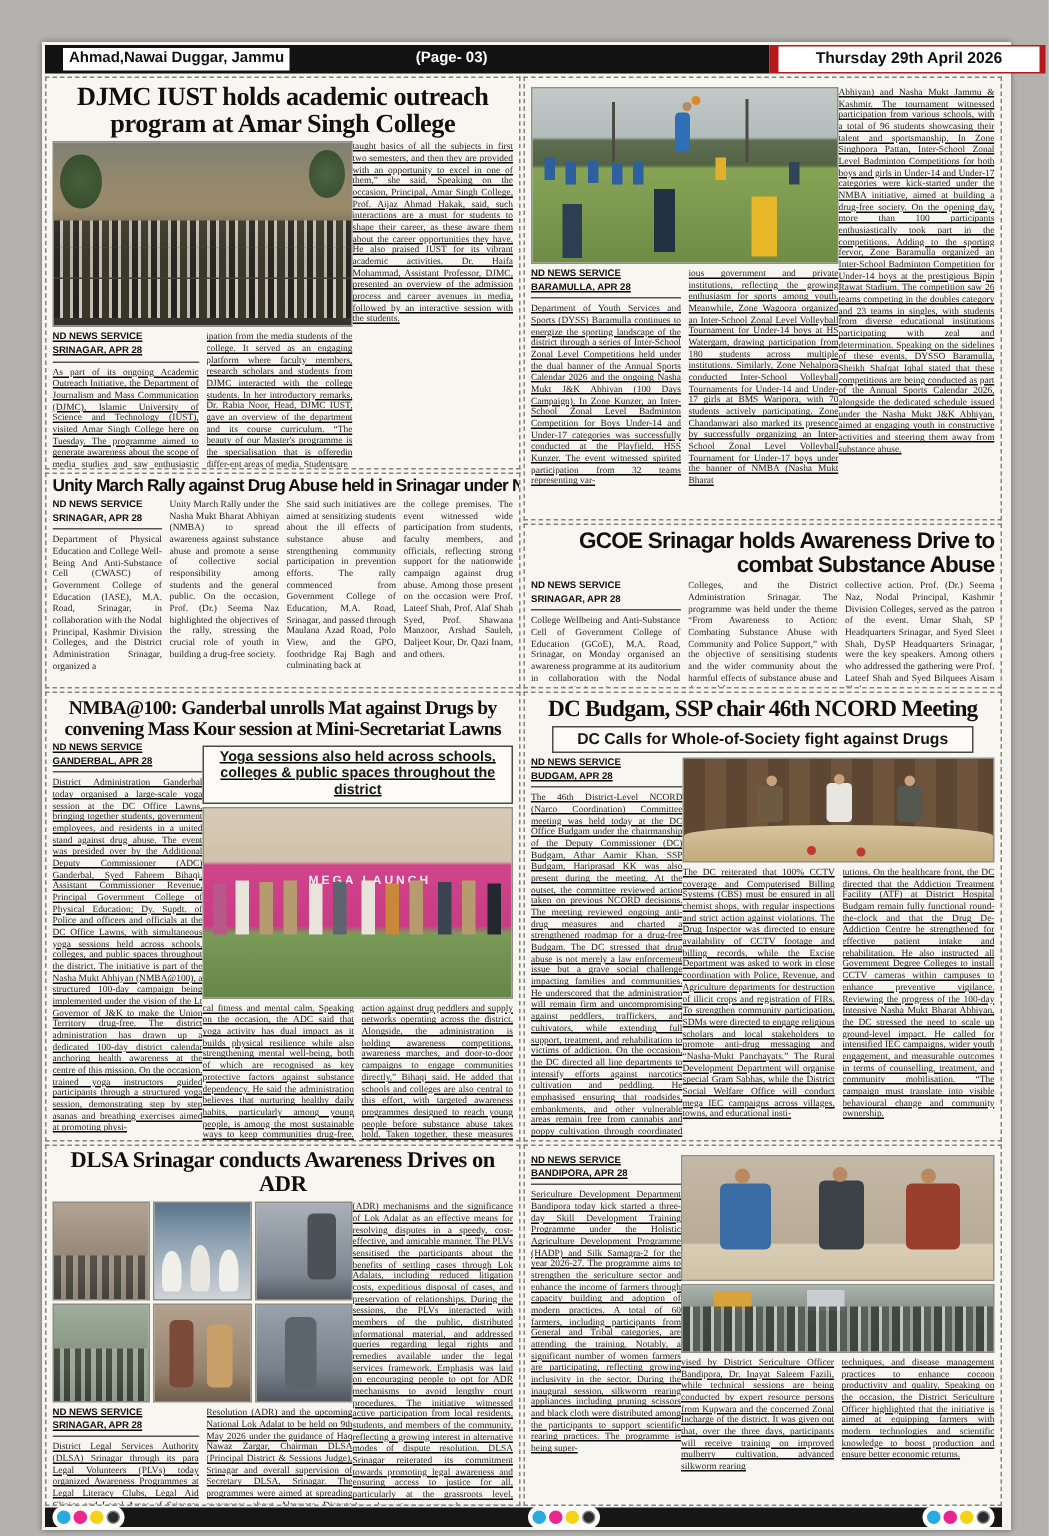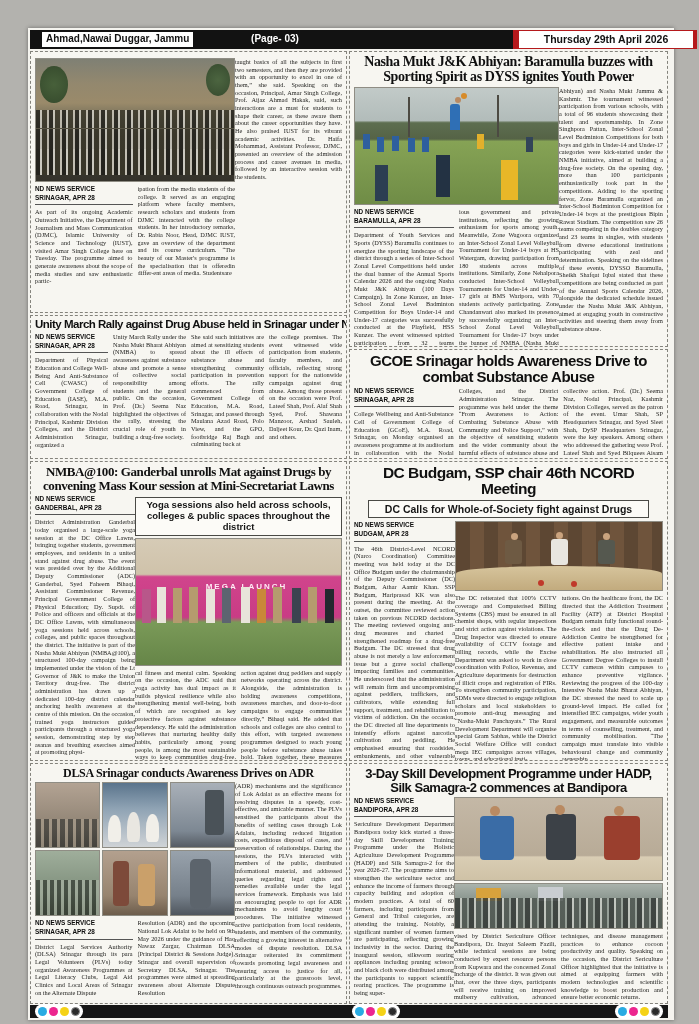--- a/index.html
+++ b/index.html
@@ -2,29 +2,29 @@
 <html><head>
 <meta charset="utf-8">
 <style>
   html,body{margin:0;padding:0;width:699px;height:1024px;background:#b3b2ae;overflow:hidden;}
   *{box-sizing:border-box;}
   #sheet{position:absolute;left:28px;top:28px;width:646px;height:992px;background:#f5f4ef;box-shadow:0 0 4px rgba(0,0,0,.4);}
   
   #bar{position:absolute;left:30px;top:30px;width:483px;height:19px;background:#121212;}
   #redband{position:absolute;left:513px;top:30px;width:184px;height:19px;background:#b5191c;}
   #paperbox{position:absolute;left:42px;top:32px;height:15px;background:#fff;padding:1px 4px;font:bold 10px "Liberation Sans",sans-serif;color:#111;}
-  #pagenum{position:absolute;left:225px;top:33px;width:100px;text-align:center;font:bold 10px "Liberation Sans",sans-serif;color:#fff;}
+  #pagenum{position:absolute;left:225px;top:33px;width:100px;text-align:right;font:bold 10px "Liberation Sans",sans-serif;color:#fff;}
   #datebox{position:absolute;left:519px;top:31px;width:174px;height:17px;background:#fff;text-align:center;font:bold 10.5px "Liberation Sans",sans-serif;color:#111;line-height:17px;}
   
   .art{position:absolute;background:#f7f6f1;border:1px dashed #84837c;padding:3px 4px;overflow:hidden;}
   .hl{font-weight:bold;text-align:center;color:#101010;line-height:1.04;letter-spacing:-0.3px;}
   .serif{font-family:"Liberation Serif",serif;}
   .sans{font-family:"Liberation Sans",sans-serif;letter-spacing:-0.5px;}
   .sub{border:1px solid #4a4a46;background:#fcfbf7;font-family:"Liberation Sans",sans-serif;font-weight:bold;text-align:center;color:#161616;margin:2px 0;}
-  .row{display:flex;gap:0;}
+  .row{display:flex;gap:0;text-decoration:underline;}
   .cols{display:flex;gap:5px;}
   .col{flex:1;font-family:"Liberation Serif",serif;font-size:6.3px;line-height:1.22;text-align:justify;color:#1d1d1b;overflow:hidden;}
   .byline{font-family:"Liberation Sans",sans-serif;font-weight:bold;font-size:6.4px;line-height:1.35;color:#0e0e0e;border-bottom:1px solid #555;padding-bottom:2px;margin-bottom:3px;text-transform:uppercase;}
   .photo{position:relative;overflow:hidden;border:1px solid #8f8d84;flex:none;}
   .fig{position:absolute;}
   
   .p-a1{background:linear-gradient(180deg,#7f8074 0%,#93886e 20%,#9a8a6a 36%,#6e6a57 50%,#474337 62%,#34322b 100%);}
   .crowdrow{position:absolute;left:0;width:100%;background:repeating-linear-gradient(90deg,#23221d 0 4px,#d2d0c7 4px 6px,#393629 6px 11px,#c9c5ba 11px 13px);opacity:.85;}
   .p-a2{background:linear-gradient(180deg,#c2cac8 0%,#b2bcba 28%,#5d6e50 30%,#556346 44%,#86a355 46%,#6f8c46 100%);}
   .p-a5{background:linear-gradient(180deg,#d6cbb6 0%,#cfc2aa 28%,#d0448c 30%,#c93c85 62%,#7a9a58 66%,#668548 100%);}
@@ -46,20 +46,21 @@
 
 <div id="sheet"></div>
 
 <div id="bar"></div>
 <div id="redband"></div>
 <div id="paperbox">Ahmad,Nawai Duggar, Jammu</div>
 <div id="pagenum">(Page- 03)</div>
 <div id="datebox">Thursday 29th April 2026</div>
 
 <div class="art" style="left:30px;top:51px;width:317px;height:262px;">
+  <div class="hl serif" style="font-size:17.5px;">DJMC IUST holds academic outreach program at Amar Singh College</div>
   <div class="row" style="margin-top:3px;">
     <div style="width:200px;flex:none;">
       <div class="photo p-a1" style="width:200px;height:124px;">
         <div class="crowdrow" style="top:42%;height:18px;"></div>
         <div class="crowdrow" style="top:57%;height:20px;"></div>
         <div class="crowdrow" style="top:74%;height:26px;opacity:.95;"></div>
         <div class="fig" style="left:2%;top:6%;width:14%;height:30%;background:radial-gradient(circle,#47603a,#35492c);border-radius:50%;"></div>
         <div class="fig" style="right:2%;top:4%;width:12%;height:26%;background:radial-gradient(circle,#4c6540,#364a2e);border-radius:50%;"></div>
       </div>
       <div class="cols" style="margin-top:3px;">
@@ -71,21 +72,20 @@
           <span>As part of its ongoing Academic Outreach Initiative, the Department of Journalism and Mass Communication (DJMC), Islamic University of Science and Technology (IUST), visited Amar Singh College here on Tuesday. The programme aimed to generate awareness about the scope of media studies and saw enthusiastic partic-</span>
         </div>
         <div class="col">ipation from the media students of the college. It served as an engaging platform where faculty members, research scholars and students from DJMC interacted with the college students. In her introductory remarks, Dr. Rabia Noor, Head, DJMC IUST, gave an overview of the department and its course curriculum. “The beauty of our Master's programme is the specialisation that is offeredin differ-ent areas of media. Studentsare</div>
       </div>
     </div>
     <div class="col" style="flex:1;">taught basics of all the subjects in first two semesters, and then they are provided with an opportunity to excel in one of them,” she said. Speaking on the occasion, Principal, Amar Singh College, Prof. Aijaz Ahmad Hakak, said, such interactions are a must for students to shape their career, as these aware them about the career opportunities they have. He also praised IUST for its vibrant academic activities. Dr. Haifa Mohammad, Assistant Professor, DJMC, presented an overview of the admission process and career avenues in media, followed by an interactive session with the students.</div>
   </div>
 </div>
 
 <div class="art" style="left:349px;top:51px;width:319px;height:296px;">
-  <div class="hl serif" style="font-size:14px;letter-spacing:-0.4px;">Nasha Mukt J&amp;K Abhiyan: Baramulla buzzes with Sporting Spirit as DYSS ignites Youth Power</div>
   <div class="row" style="margin-top:3px;">
     <div style="width:205px;flex:none;">
       <div class="photo p-a2" style="width:205px;height:118px;">
         <div class="fig" style="left:26%;top:8%;width:2px;height:34%;background:#4c4a42;"></div>
         <div class="fig" style="left:70%;top:6%;width:2px;height:36%;background:#4c4a42;"></div>
         <div class="fig" style="left:4%;top:40%;width:7px;height:15px;background:#2e5f9e;"></div>
         <div class="fig" style="left:11%;top:42%;width:7px;height:15px;background:#2e5f9e;"></div>
         <div class="fig" style="left:18%;top:41%;width:7px;height:15px;background:#2e5f9e;"></div>
         <div class="fig" style="left:26%;top:43%;width:7px;height:14px;background:#2e5f9e;"></div>
         <div class="fig" style="left:33%;top:42%;width:7px;height:15px;background:#2e5f9e;"></div>
@@ -123,21 +123,21 @@
       </div>
       <span>Department of Physical Education and College Well-Being And Anti-Substance Cell (CWASC) of Government College of Education (IASE), M.A. Road, Srinagar, in collaboration with the Nodal Principal, Kashmir Division Colleges, and the District Administration Srinagar, organized a</span>
     </div>
     <div class="col">Unity March Rally under the Nasha Mukt Bharat Abhiyan (NMBA) to spread awareness against substance abuse and promote a sense of collective social responsibility among students and the general public. On the occasion, Prof. (Dr.) Seema Naz highlighted the objectives of the rally, stressing the crucial role of youth in building a drug-free society.</div>
     <div class="col">She said such initiatives are aimed at sensitizing students about the ill effects of substance abuse and strengthening community participation in prevention efforts. The rally commenced from Government College of Education, M.A. Road, Srinagar, and passed through Maulana Azad Road, Polo View, and the GPO, footbridge Raj Bagh and culminating back at</div>
     <div class="col">the college premises. The event witnessed wide participation from students, faculty members, and officials, reflecting strong support for the nationwide campaign against drug abuse. Among those present on the occasion were Prof. Lateef Shah, Prof. Alaf Shah Syed, Prof. Shawana Manzoor, Arshad Sauleh, Daljeet Kour, Dr. Qazi Inam, and others.</div>
   </div>
 </div>
 
 <div class="art" style="left:349px;top:349px;width:319px;height:110px;">
-  <div class="hl sans" style="font-size:15px;">GCOE Srinagar holds Awareness Drive to combat Substance Abuse</div>
+  <div class="hl sans" style="font-size:15px;text-align:right;">GCOE Srinagar holds Awareness Drive to combat Substance Abuse</div>
   <div class="cols" style="margin-top:3px;">
     <div class="col">
       <div class="byline">
         <div>ND NEWS SERVICE</div>
         <div>SRINAGAR, APR 28</div>
       </div>
       <span>College Wellbeing and Anti-Substance Cell of Government College of Education (GCoE), M.A. Road, Srinagar, on Monday organised an awareness programme at its auditorium in collaboration with the Nodal Principal, Kashmir Division</span>
     </div>
     <div class="col">Colleges, and the District Administration Srinagar. The programme was held under the theme “From Awareness to Action: Combating Substance Abuse with Community and Police Support,” with the objective of sensitising students and the wider community about the harmful effects of substance abuse and the need for</div>
     <div class="col">collective action. Prof. (Dr.) Seema Naz, Nodal Principal, Kashmir Division Colleges, served as the patron of the event. Umar Shah, SP Headquarters Srinagar, and Syed Sleet Shah, DySP Headquarters Srinagar, were the key speakers. Among others who addressed the gathering were Prof. Lateef Shah and Syed Bilquees Aisam Shah.</div>
@@ -173,21 +173,21 @@
       </div>
       <div class="cols" style="margin-top:3px;">
         <div class="col">cal fitness and mental calm. Speaking on the occasion, the ADC said that yoga activity has dual impact as it builds physical resilience while also strengthening mental well-being, both of which are recognised as key protective factors against substance dependency. He said the administration believes that nurturing healthy daily habits, particularly among young people, is among the most sustainable ways to keep communities drug-free. “Today's yoga drive, however, is only one component of a broader and coordinated district-wide effort. On the enforcement front, authorities are carrying out sustained</div>
         <div class="col">action against drug peddlers and supply networks operating across the district. Alongside, the administration is holding awareness competitions, awareness marches, and door-to-door campaigns to engage communities directly,” Bihaqi said. He added that schools and colleges are also central to this effort, with targeted awareness programmes designed to reach young people before substance abuse takes hold. Taken together, these measures are driving home the message “Say No to Drugs, Yes to Life” into every corner of Ganderbal.</div>
       </div>
     </div>
   </div>
 </div>
 
 <div class="art" style="left:349px;top:461px;width:319px;height:300px;">
-  <div class="hl sans" style="font-size:15.5px;">DC Budgam, SSP chair 46th NCORD Meeting</div>
+  <div class="hl sans" style="font-size:15.5px;font-family:Liberation Serif, serif;">DC Budgam, SSP chair 46th NCORD Meeting</div>
   <div class="sub" style="font-size:10.5px;padding:2px 0;margin:3px 14px;">DC Calls for Whole-of-Society fight against Drugs</div>
   <div class="row">
     <div class="col" style="width:101px;flex:none;">
       <div class="byline">
         <div>ND NEWS SERVICE</div>
         <div>BUDGAM, APR 28</div>
       </div>
       <span>The 46th District-Level NCORD (Narco Coordination) Committee meeting was held today at the DC Office Budgam under the chairmanship of the Deputy Commissioner (DC) Budgam, Athar Aamir Khan. SSP Budgam, Hariprasad KK was also present during the meeting. At the outset, the committee reviewed action taken on previous NCORD decisions. The meeting reviewed ongoing anti-drug measures and charted a strengthened roadmap for a drug-free Budgam. The DC stressed that drug abuse is not merely a law enforcement issue but a grave social challenge impacting families and communities. He underscored that the administration will remain firm and uncompromising against peddlers, traffickers, and cultivators, while extending full support, treatment, and rehabilitation to victims of addiction. On the occasion, the DC directed all line departments to intensify efforts against narcotics cultivation and peddling. He emphasised ensuring that roadsides, embankments, and other vulnerable areas remain free from cannabis and poppy cultivation through coordinated action.</span>
     </div>
     <div style="flex:1;">
@@ -204,21 +204,21 @@
       </div>
       <div class="cols" style="margin-top:3px;">
         <div class="col">The DC reiterated that 100% CCTV coverage and Computerised Billing Systems (CBS) must be ensured in all chemist shops, with regular inspections and strict action against violations. The Drug Inspector was directed to ensure availability of CCTV footage and billing records, while the Excise Department was asked to work in close coordination with Police, Revenue, and Agriculture departments for destruction of illicit crops and registration of FIRs. To strengthen community participation, SDMs were directed to engage religious scholars and local stakeholders to promote anti-drug messaging and “Nasha-Mukt Panchayats.” The Rural Development Department will organise special Gram Sabhas, while the District Social Welfare Office will conduct mega IEC campaigns across villages, towns, and educational insti-</div>
         <div class="col">tutions. On the healthcare front, the DC directed that the Addiction Treatment Facility (ATF) at District Hospital Budgam remain fully functional round-the-clock and that the Drug De-Addiction Centre be strengthened for effective patient intake and rehabilitation. He also instructed all Government Degree Colleges to install CCTV cameras within campuses to enhance preventive vigilance. Reviewing the progress of the 100-day Intensive Nasha Mukt Bharat Abhiyan, the DC stressed the need to scale up ground-level impact. He called for intensified IEC campaigns, wider youth engagement, and measurable outcomes in terms of counselling, treatment, and community mobilisation. “The campaign must translate into visible behavioural change and community ownership.</div>
       </div>
     </div>
   </div>
 </div>
 
 <div class="art" style="left:30px;top:763px;width:317px;height:241px;">
-  <div class="hl serif" style="font-size:12px;">DLSA Srinagar conducts Awareness Drives on ADR</div>
+  <div class="hl serif" style="font-size:15px;">DLSA Srinagar conducts Awareness Drives on ADR</div>
   <div class="row" style="margin-top:3px;">
     <div style="width:200px;flex:none;">
       <div class="grid6" style="width:200px;height:134px;">
         <div class="tile" style="background:linear-gradient(180deg,#b3a393,#8e8273 70%,#5f584c);">
             <div class="fig" style="left:0;bottom:0;width:100%;height:45%;background:repeating-linear-gradient(90deg,#3a3a36 0 5px,#a79c8b 5px 8px);opacity:.7;"></div>
           </div>
         <div class="tile" style="background:linear-gradient(180deg,#5a748c,#8fa3b4 40%,#cfd3d6);">
             <div class="fig" style="left:8%;bottom:8%;width:20%;height:42%;background:#f1efe9;border-radius:50% 50% 20% 20%;"></div>
             <div class="fig" style="left:38%;bottom:8%;width:20%;height:48%;background:#e9e7e1;border-radius:50% 50% 20% 20%;"></div>
             <div class="fig" style="left:68%;bottom:8%;width:20%;height:44%;background:#f1efe9;border-radius:50% 50% 20% 20%;"></div>
@@ -246,21 +246,20 @@
           <span>District Legal Services Authority (DLSA) Srinagar through its para Legal Volunteers (PLVs) today organized Awareness Programmes at Legal Literacy Clubs, Legal Aid Clinics and Local Areas of Srinagar on the Alternate Dispute</span>
         </div>
         <div class="col">Resolution (ADR) and the upcoming National Lok Adalat to be held on 9th May 2026 under the guidance of Haq Nawaz Zargar, Chairman DLSA (Principal District &amp; Sessions Judge), Srinagar and overall supervision of Secretary DLSA, Srinagar. The programmes were aimed at spreading awareness about Alternate Dispute Resolution</div>
       </div>
     </div>
     <div class="col" style="flex:1;">(ADR) mechanisms and the significance of Lok Adalat as an effective means for resolving disputes in a speedy, cost-effective, and amicable manner. The PLVs sensitised the participants about the benefits of settling cases through Lok Adalats, including reduced litigation costs, expeditious disposal of cases, and preservation of relationships. During the sessions, the PLVs interacted with members of the public, distributed informational material, and addressed queries regarding legal rights and remedies available under the legal services framework. Emphasis was laid on encouraging people to opt for ADR mechanisms to avoid lengthy court procedures. The initiative witnessed active participation from local residents, students, and members of the community, reflecting a growing interest in alternative modes of dispute resolution. DLSA Srinagar reiterated its commitment towards promoting legal awareness and ensuring access to justice for all, particularly at the grassroots level, through continuous outreach programmes.</div>
   </div>
 </div>
 
 <div class="art" style="left:349px;top:763px;width:319px;height:241px;">
-  <div class="hl sans" style="font-size:13px;">3-Day Skill Development Programme under HADP, Silk Samagra-2 commences at Bandipora</div>
   <div class="row" style="margin-top:3px;">
     <div class="col" style="width:100px;flex:none;">
       <div class="byline">
         <div>ND NEWS SERVICE</div>
         <div>BANDIPORA, APR 28</div>
       </div>
       <span>Sericulture Development Department Bandipora today kick started a three-day Skill Development Training Programme under the Holistic Agriculture Development Programme (HADP) and Silk Samagra-2 for the year 2026-27. The programme aims to strengthen the sericulture sector and enhance the income of farmers through capacity building and adoption of modern practices. A total of 60 farmers, including participants from General and Tribal categories, are attending the training. Notably, a significant number of women farmers are participating, reflecting growing inclusivity in the sector. During the inaugural session, silkworm rearing appliances including pruning scissors and black cloth were distributed among the participants to support scientific rearing practices. The programme is being super-</span>
     </div>
     <div style="flex:1;">
       <div class="photo p-a81" style="width:100%;height:84px;">

